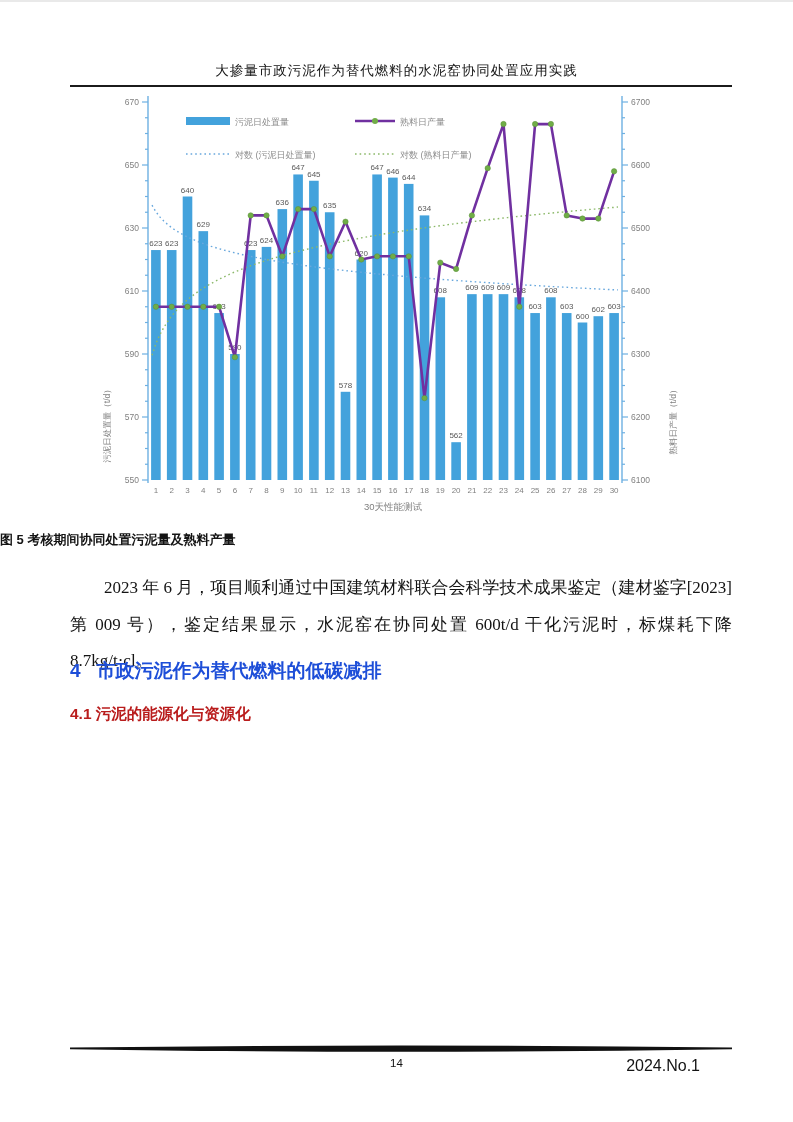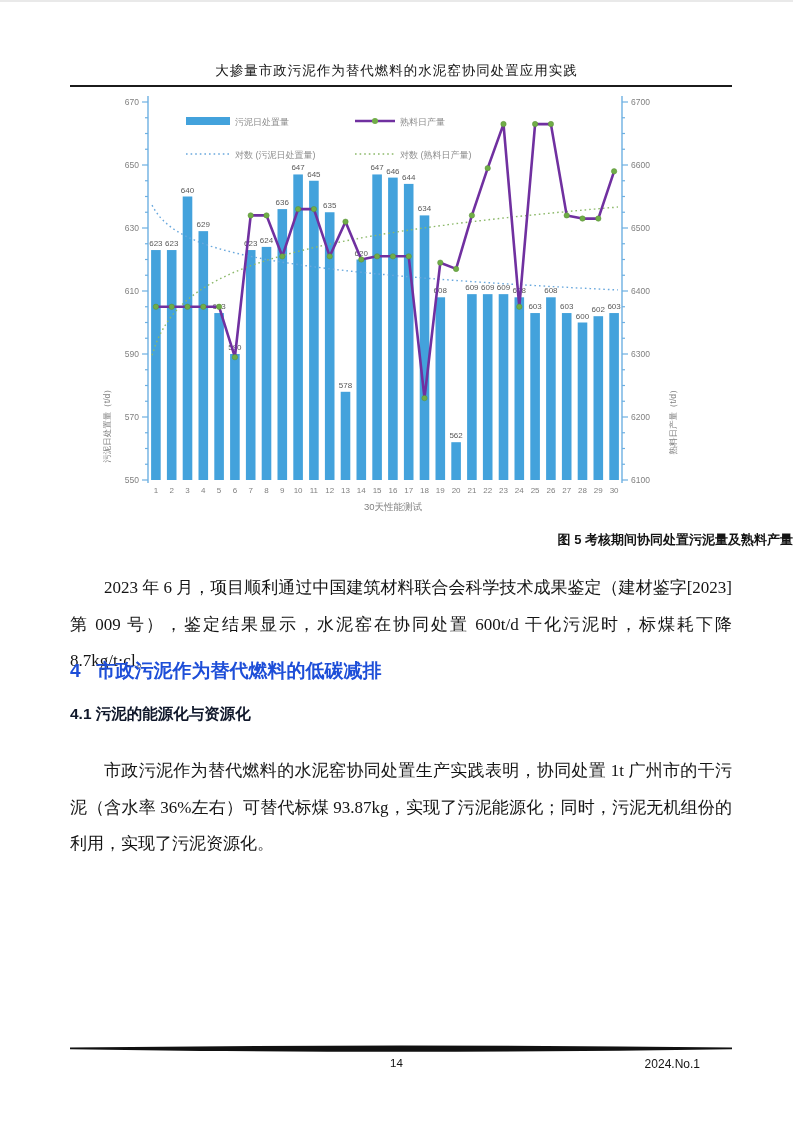--- a/index.html
+++ b/index.html
@@ -3,37 +3,37 @@
 <meta charset="utf-8">
 <style>
   html,body{margin:0;padding:0;background:#e9e9e9}
   .page{position:relative;width:793px;height:1122px;margin:2px auto;background:#ffffff;
         font-family:"Liberation Serif","DejaVu Serif",serif;color:#141414;overflow:hidden}
   .header-title{position:absolute;top:60px;left:0;width:100%;text-align:center;
         font-size:13.5px;letter-spacing:1px;font-weight:500}
   .header-rule{position:absolute;top:83px;left:70px;width:662px;height:2px;background:#1b1b1b}
   .chart-wrap{position:absolute;left:88px;top:92px;width:650px;height:432px}
   .chart-wrap svg text{font-family:"Liberation Sans","DejaVu Sans",sans-serif}
-  .caption{position:absolute;top:529px;left:0;width:100%;text-align:right;font-weight:bold;
+  .caption{position:absolute;top:529px;left:0;width:100%;text-align:left;font-weight:bold;
         font-size:13px;font-family:"Liberation Sans","DejaVu Sans",sans-serif}
   .para{position:absolute;left:70px;width:662px;font-size:17px;line-height:36.6px;
         text-align:justify;text-indent:2em}
   #p1{top:551px}
   #p2{top:734px}
   #p3{top:845px}
   .h4{position:absolute;left:70px;top:656px;margin:0;
       font-family:"Liberation Sans","DejaVu Sans",sans-serif;font-weight:bold;font-size:19px;
       white-space:pre-wrap;color:#1d4ed8}
   .h41{position:absolute;left:70px;top:702px;margin:0;
       font-family:"Liberation Sans","DejaVu Sans",sans-serif;font-weight:bold;font-size:15.5px;
-      white-space:pre-wrap;color:#0f172a}
+      white-space:pre-wrap;color:#b91c1c}
   .footer-rule{position:absolute;left:70px;top:1043px;width:662px;height:9px}
   .footer-page{position:absolute;top:1055px;left:0;width:100%;text-align:center;font-size:11.5px;
       font-family:"Liberation Sans","DejaVu Sans",sans-serif}
-  .footer-issue{position:absolute;top:1055px;right:93px;font-size:12px;
+  .footer-issue{position:absolute;top:1055px;right:93px;font-size:16px;
       font-family:"Liberation Sans","DejaVu Sans",sans-serif}
 </style>
 </head>
 <body>
 
 <div class="page">
 
   <div class="header-title">大掺量市政污泥作为替代燃料的水泥窑协同处置应用实践</div>
   <div class="header-rule"></div>
 
@@ -256,21 +256,20 @@
           </g>
         </svg></div>
     <figcaption class="caption">图 5  考核期间协同处置污泥量及熟料产量</figcaption>
   </figure>
 
   <p class="para" id="p1">2023 年 6 月，项目顺利通过中国建筑材料联合会科学技术成果鉴定（建材鉴字[2023]第 009 号），鉴定结果显示，水泥窑在协同处置 600t/d 干化污泥时，标煤耗下降 8.7kg/t·cl。</p>
 
   <h2 class="h4">4   市政污泥作为替代燃料的低碳减排</h2>
   <h3 class="h41">4.1 污泥的能源化与资源化</h3>
 
-  <p class="para" id="p2">市政污泥作为替代燃料的水泥窑协同处置生产实践表明，协同处置 1t 广州市的干污泥（含水率 36%左右）可替代标煤 93.87kg，实现了污泥能源化；同时，污泥无机组份的利用，实现了污泥资源化。</p>
 
   <svg class="footer-rule" viewBox="0 0 662 9" preserveAspectRatio="none">
     <path d="M0,2.6 Q331,-1.6 662,2.6 L662,4.2 Q331,9.4 0,4.2 Z" fill="#111"></path>
   </svg>
   <div class="footer-page">14</div>
   <div class="footer-issue">2024.No.1</div>
 
 </div>
 
 </body></html>

